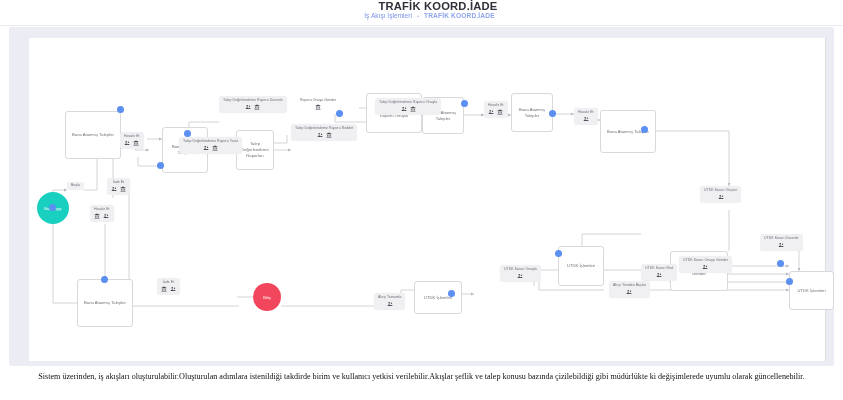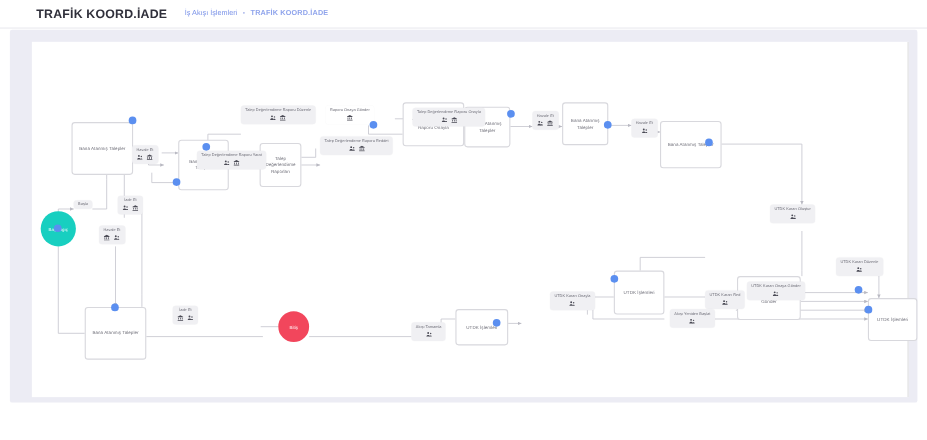--- a/index.html
+++ b/index.html
@@ -10,21 +10,21 @@
     overflow: hidden;
   }
   #root { position: relative; width: 843px; height: 400px; }
 
   
   .header {
     position: absolute; left: 0; top: 0;
     width: 843px; height: 26px;
     background: #ffffff;
     border-bottom: 1px solid #e9e9ef;
-    display: flex; align-items: center;
+    display: flex; align-items: center; flex-direction: column;
   }
   .hdr-title {
     margin-left: 33px;
     font-size: 11.2px; font-weight: 700; letter-spacing: .2px;
     color: #2f2f3a;
     white-space: nowrap;
   }
   .breadcrumb {
     margin-left: 16px;
     display: flex; align-items: center; gap: 5px;
@@ -495,14 +495,15 @@
       <div class="dot" style="left:520px;top:72px;"></div>
       <div class="dot" style="left:612px;top:88px;"></div>
       <div class="dot" style="left:526px;top:212px;"></div>
       <div class="dot" style="left:757px;top:240px;"></div>
       <div class="dot" style="left:748px;top:222px;"></div>
       <div class="dot" style="left:419px;top:252px;"></div>
 
     </div>
   </div>
 
+  <div class="caption">Sistem üzerinden, iş akışları oluşturulabilir.Oluşturulan adımlara istenildiği takdirde birim ve kullanıcı yetkisi verilebilir.Akışlar şeflik ve talep konusu bazında çizilebildiği gibi müdürlükte ki değişimlerede uyumlu olarak güncellenebilir.</div>
 
 </div>
 
 </body></html>

